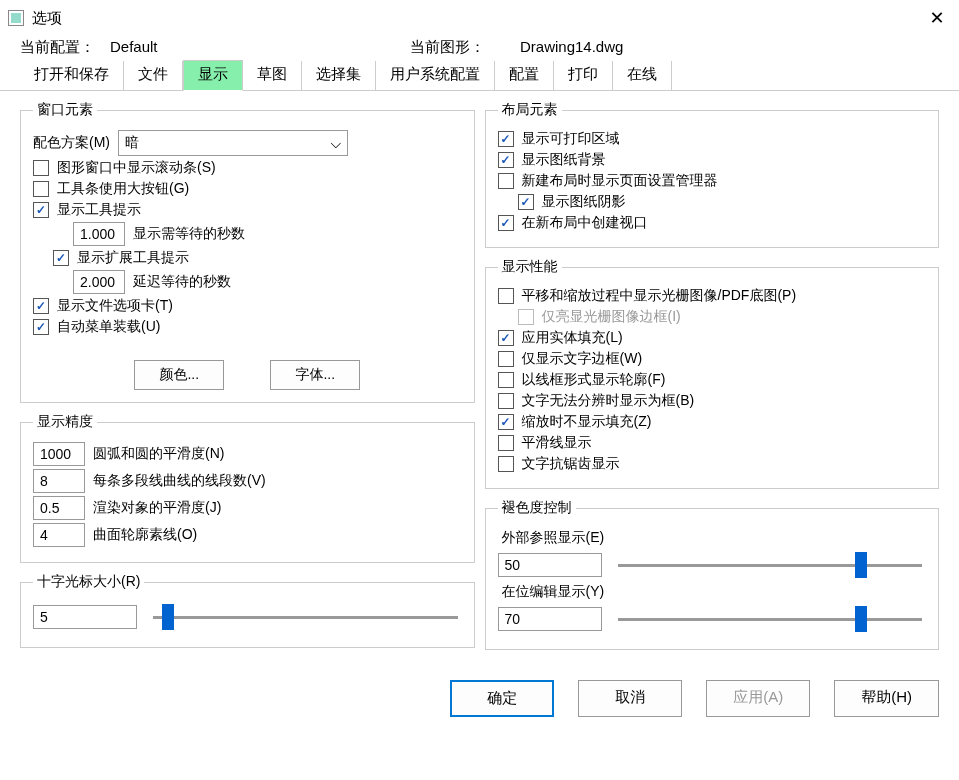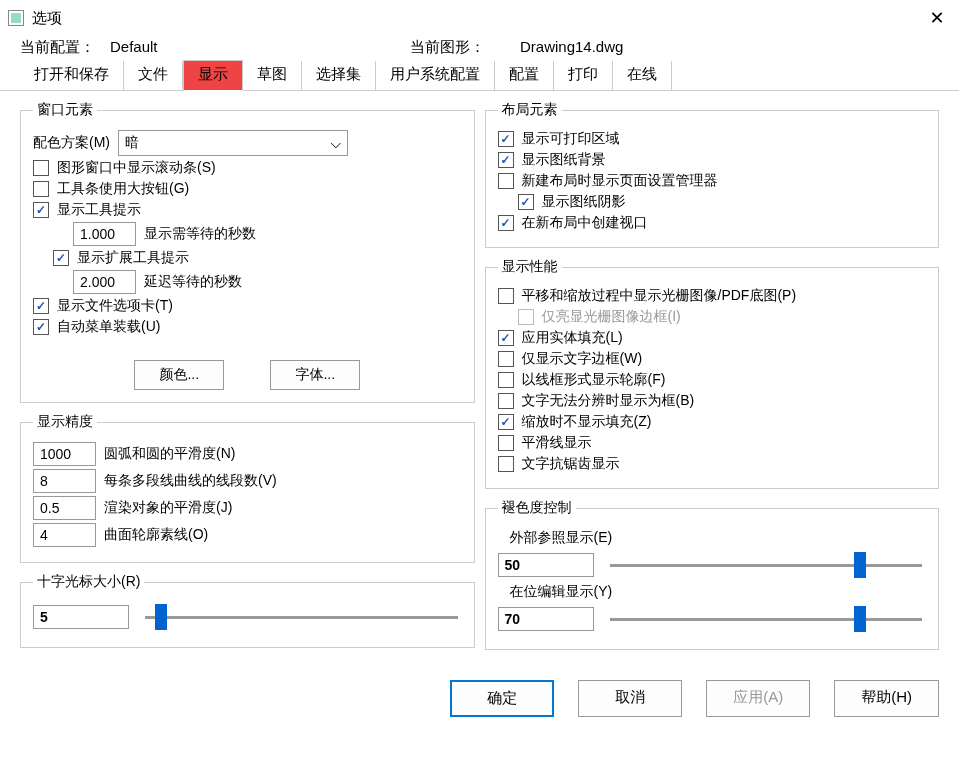--- a/index.html
+++ b/index.html
@@ -65,21 +65,21 @@
   padding: 4px 14px 4px 14px;
   border-right: 1px solid #ccc;
   font-size: 15px;
   position: relative;
   cursor: default;
 }
 .tab.active {
   border-top: 1px solid #ccc;
   border-left: 1px solid #ccc;
   border-bottom: 1px solid #fff;
-  background: #ef4444;
+  background: #86efac;
   margin-bottom: -1px;
   margin-top: -1px;
 }
 .content {
   display: flex;
   padding: 10px 20px;
   gap: 10px;
 }
 .col {
   flex: 1;
@@ -117,21 +117,21 @@
   font-weight: bold;
 }
 .checkbox.disabled {
   border-color: #bbb;
 }
 .indent1 { margin-left: 20px; }
 .indent2 { margin-left: 40px; }
 .num-input {
   border: 1px solid #999;
   padding: 3px 6px;
-  width: 63px;
+  width: 52px;
   font-family: inherit;
   font-size: 14px;
 }
 .select {
   border: 1px solid #999;
   padding: 3px 6px;
   width: 230px;
   font-size: 14px;
   display: flex;
   justify-content: space-between;
@@ -174,24 +174,24 @@
   background: #0063cf;
   top: -12px;
   transform: translateX(-50%);
 }
 .slider-row {
   display: flex;
   align-items: center;
   gap: 12px;
   margin: 6px 0;
 }
-.slider-row .num-input { width: 96px; font-weight: bold; }
+.slider-row .num-input { width: 104px; }
 .section-label {
   font-size: 14px;
-  margin: 4px 0 2px 12px;
+  margin: 4px 0 2px 4px;
 }
 .bottom-buttons {
   display: flex;
   justify-content: flex-end;
   gap: 24px;
   padding: 10px 20px 12px 20px;
 }
 .bottom-buttons .btn { min-width: 104px; padding: 7px 26px; font-size: 15px; }
 </style>
 </head>

